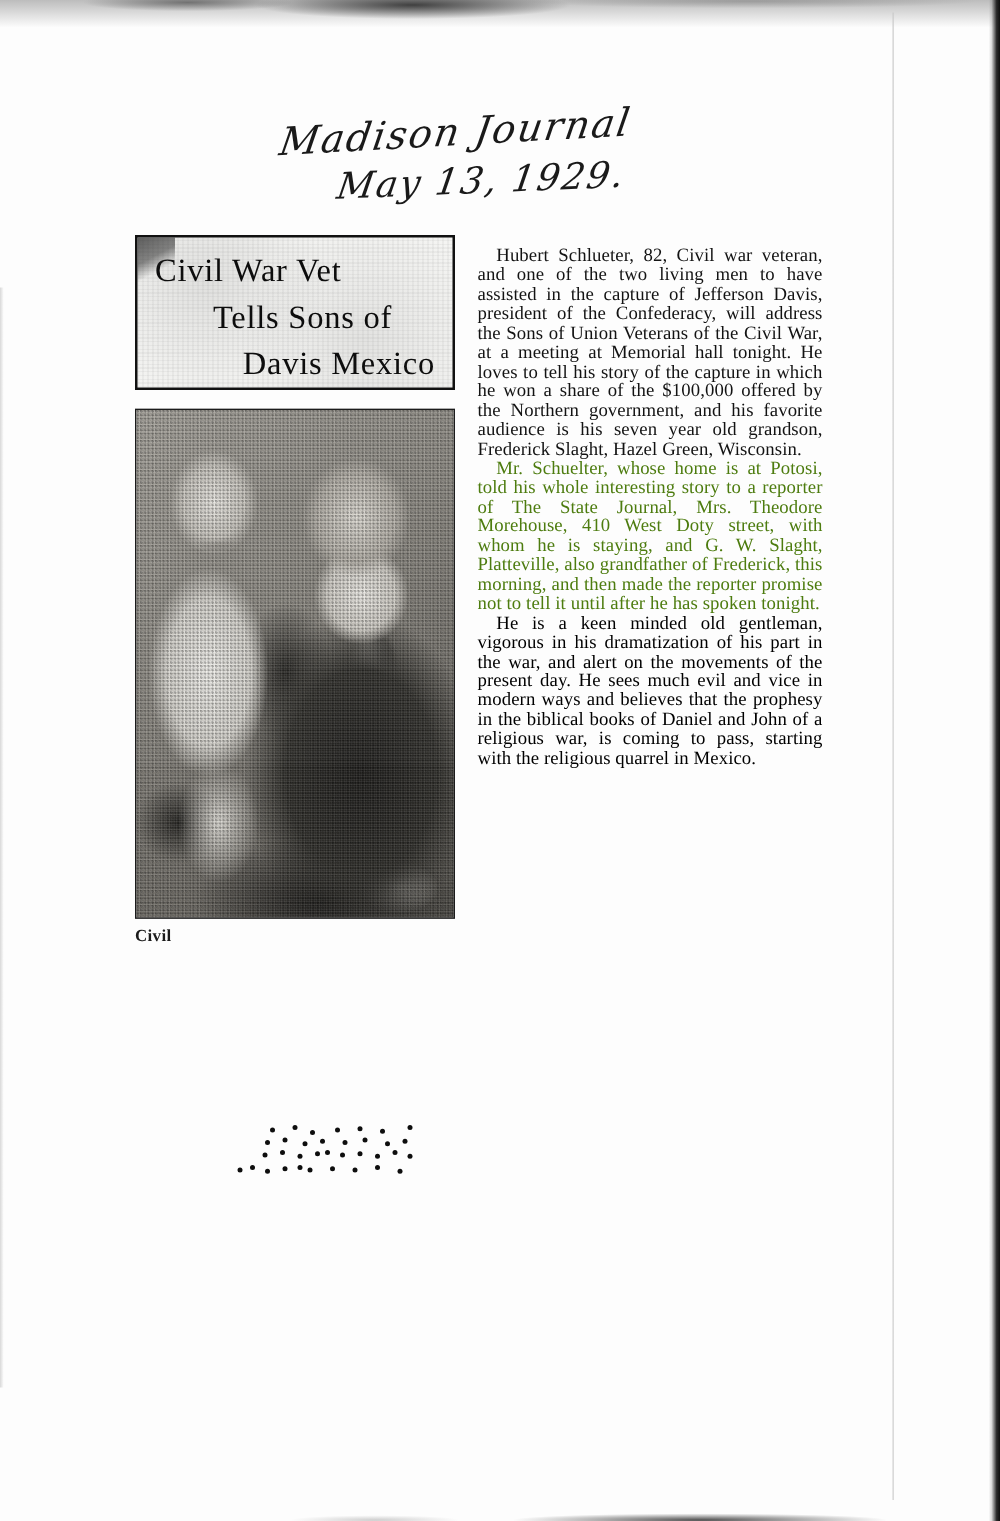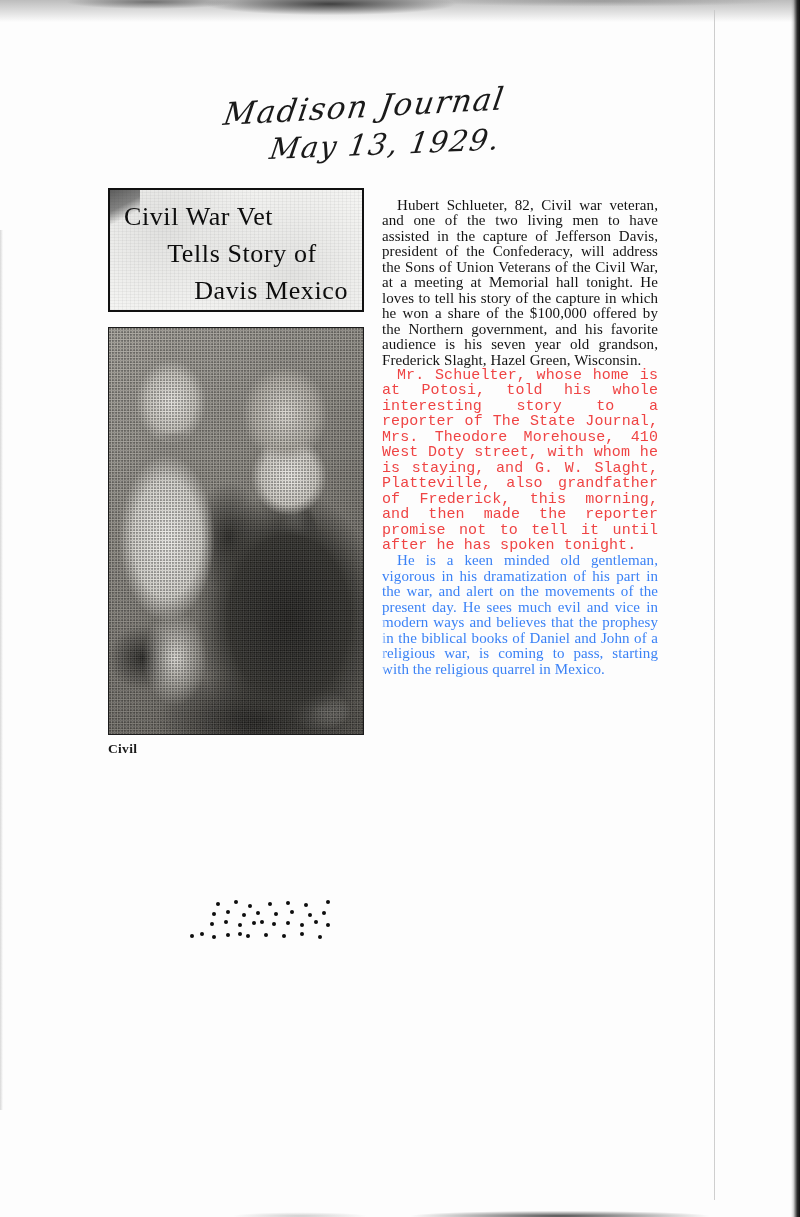--- a/index.html
+++ b/index.html
@@ -200,25 +200,24 @@
     color: #131313;
     text-align: justify;
     text-justify: inter-word;
     letter-spacing: 0.08px;
   }
   .text-column p {
     margin: 0;
     text-indent: 15px;
   }
   .text-column p.fading {
-    color: #ef4444;
-    font-family: Liberation Mono, monospace;
+    color: #4d7c0f;
   }
   .text-column p.fading-more {
-    color: #3b82f6;
+    color: #000000;
   }
   .col-left-clip {
     position: absolute;
     left: 378px; top: 620px;
     width: 7px; height: 110px;
     background: linear-gradient(to right, rgba(253,253,253,0.96), rgba(253,253,253,0.3));
     pointer-events: none;
   }
 
   
@@ -243,21 +242,21 @@
   <div class="scan-left-edge"></div>
   <div class="scan-right-band"></div>
   <div class="scan-vline"></div>
   <div class="scan-bottom-shadow"></div>
 
   <div class="handwriting" id="hand-line-1">Madison Journal</div>
   <div class="handwriting" id="hand-line-2">May 13, 1929.</div>
 
   <div class="headline-box">
     <div class="headline-line" id="headline-l1">Civil War Vet</div>
-    <div class="headline-line" id="headline-l2">Tells Story of</div>
+    <div class="headline-line" id="headline-l2">Tells Sons of</div>
     <div class="headline-line" id="headline-l3">Davis Mexico</div>
   </div>
   <div class="headline-smudge"></div>
 
   <div class="photo">
     <div class="photo-inner"></div>
     <div class="photo-halftone"></div>
     <div class="photo-grain"></div>
   </div>
 

